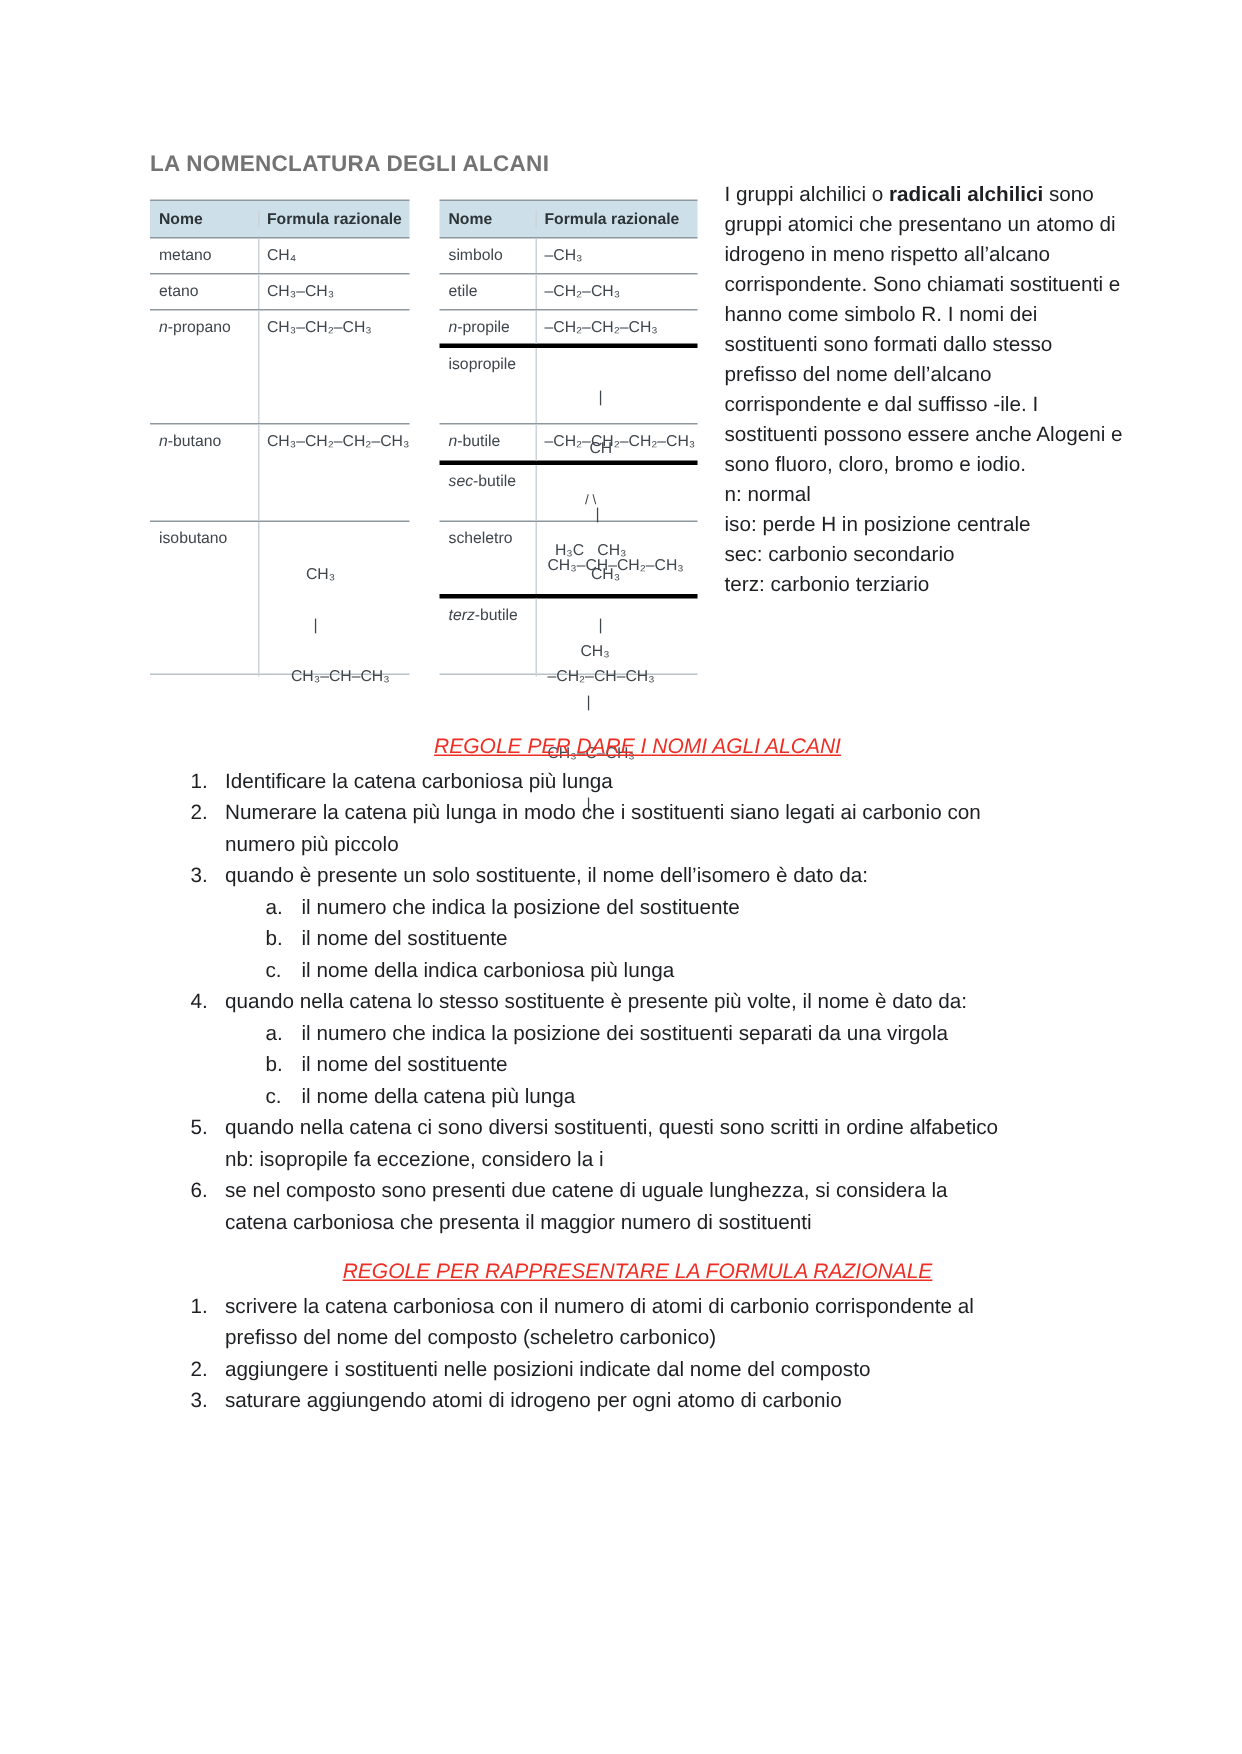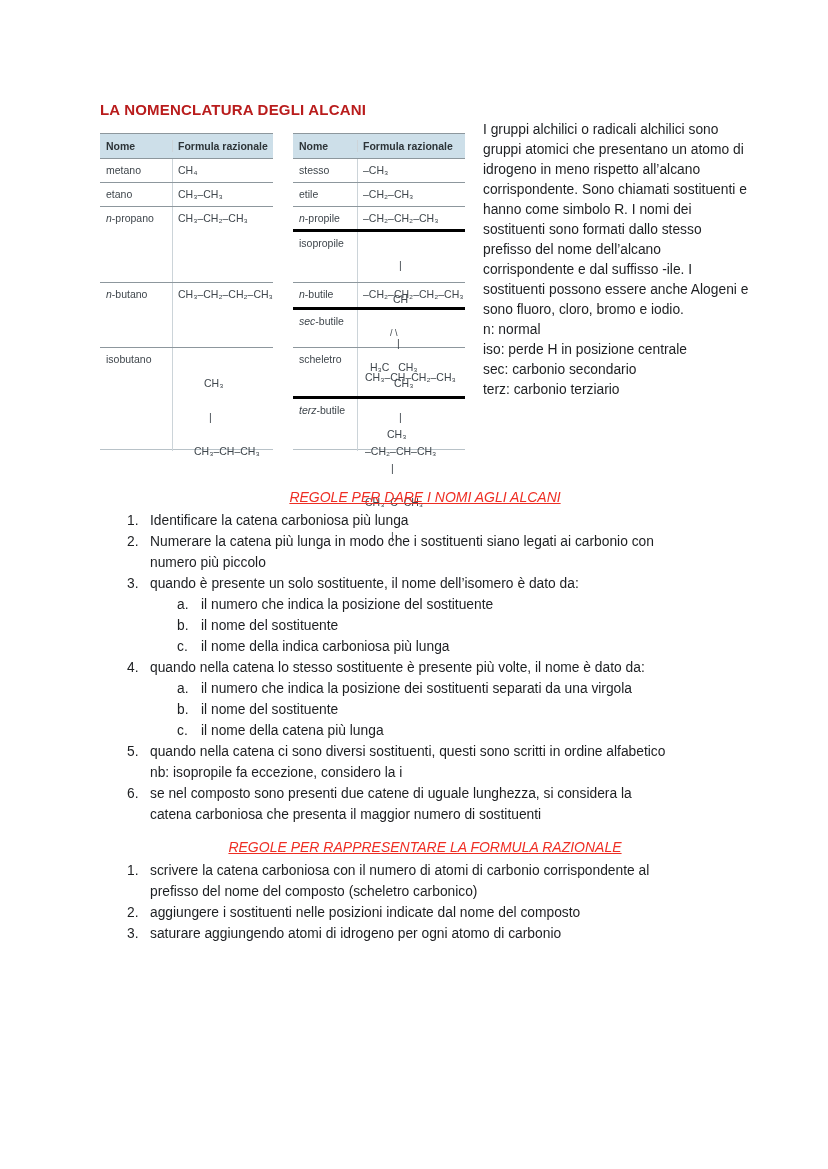--- a/index.html
+++ b/index.html
@@ -1,19 +1,19 @@
 <!DOCTYPE html>
 <html><head>
 <meta charset="utf-8">
 <style>
   html,body{margin:0;padding:0;background:#fff;}
   .page{position:relative;width:828px;height:1169px;background:#ffffff;
         font-family:"Liberation Sans",sans-serif;color:#202124;overflow:hidden;}
   .content{position:absolute;left:100px;top:101px;width:650px;}
-  .doc-title{font-size:15px;font-weight:bold;color:#b91c1c;letter-spacing:.2px;}
+  .doc-title{font-size:15px;font-weight:bold;color:#737373;letter-spacing:.2px;}
 
   
   .figure{display:flex;margin-top:15px;height:322px;}
   .tbl{font-size:10.5px;color:#3f464c;border-top:1px solid #8d979d;
        border-bottom:1px solid #b8c2c8;height:317px;box-sizing:border-box;flex:none;}
   .tbl-left{width:173px;margin-right:20px;}
   .tbl-right{width:172px;margin-right:18px;}
   .tr{display:flex;box-sizing:border-box;border-top:1px solid #8d979d;}
   .tr.first{border-top:none;}
   .tr.lt{border-top:3px solid #000000;}
@@ -27,21 +27,21 @@
   .tbl-right .c-frm{width:108px;}
   .c-frm{box-sizing:border-box;border-left:1px solid #ccd4d9;padding:5px 0 0 5px;
          white-space:pre;line-height:12px;}
   .thead .c-frm{padding-top:0;}
   .c-name i{font-style:italic;}
   .bond{line-height:8px;}
   .diag{line-height:8px;font-size:9px;}
 
   
   .intro{width:266px;margin-top:-13px;font-size:13.8px;line-height:20px;color:#1d1f22;}
-  .intro b{font-weight:normal;}
+  .intro b{font-weight:bold;}
 
   
   .sec-heading{margin-top:34px;font-size:14px;font-style:italic;
                text-decoration:underline;color:#ee2e24;line-height:17px;text-align:center;}
   .sec-heading.second{margin-top:14px;}
   .olist{margin-top:4px;}
   .oli{display:flex;font-size:13.8px;line-height:21px;color:#1d1f22;}
   .oli .num{flex:none;width:23px;margin-left:27px;}
   .oli .txt{flex:1;white-space:pre-line;}
   .oli.sub .num{width:24px;margin-left:77px;}
@@ -87,21 +87,21 @@
           </div>
         </div>
       </div>
 
       <div class="tbl tbl-right">
         <div class="tr thead first">
           <div class="cell c-name">Nome</div>
           <div class="cell c-frm">Formula razionale</div>
         </div>
         <div class="tr" style="height:24px">
-          <div class="c-name"><i></i><span>stesso</span></div>
+          <div class="c-name"><i></i><span>simbolo</span></div>
           <div class="c-frm"><div>–CH₃</div></div>
         </div>
         <div class="tr" style="height:24px">
           <div class="c-name"><i></i><span>etile</span></div>
           <div class="c-frm"><div>–CH₂–CH₃</div></div>
         </div>
         <div class="tr" style="height:23px">
           <div class="c-name"><i>n</i><span>-propile</span></div>
           <div class="c-frm"><div>–CH₂–CH₂–CH₃</div></div>
         </div>

